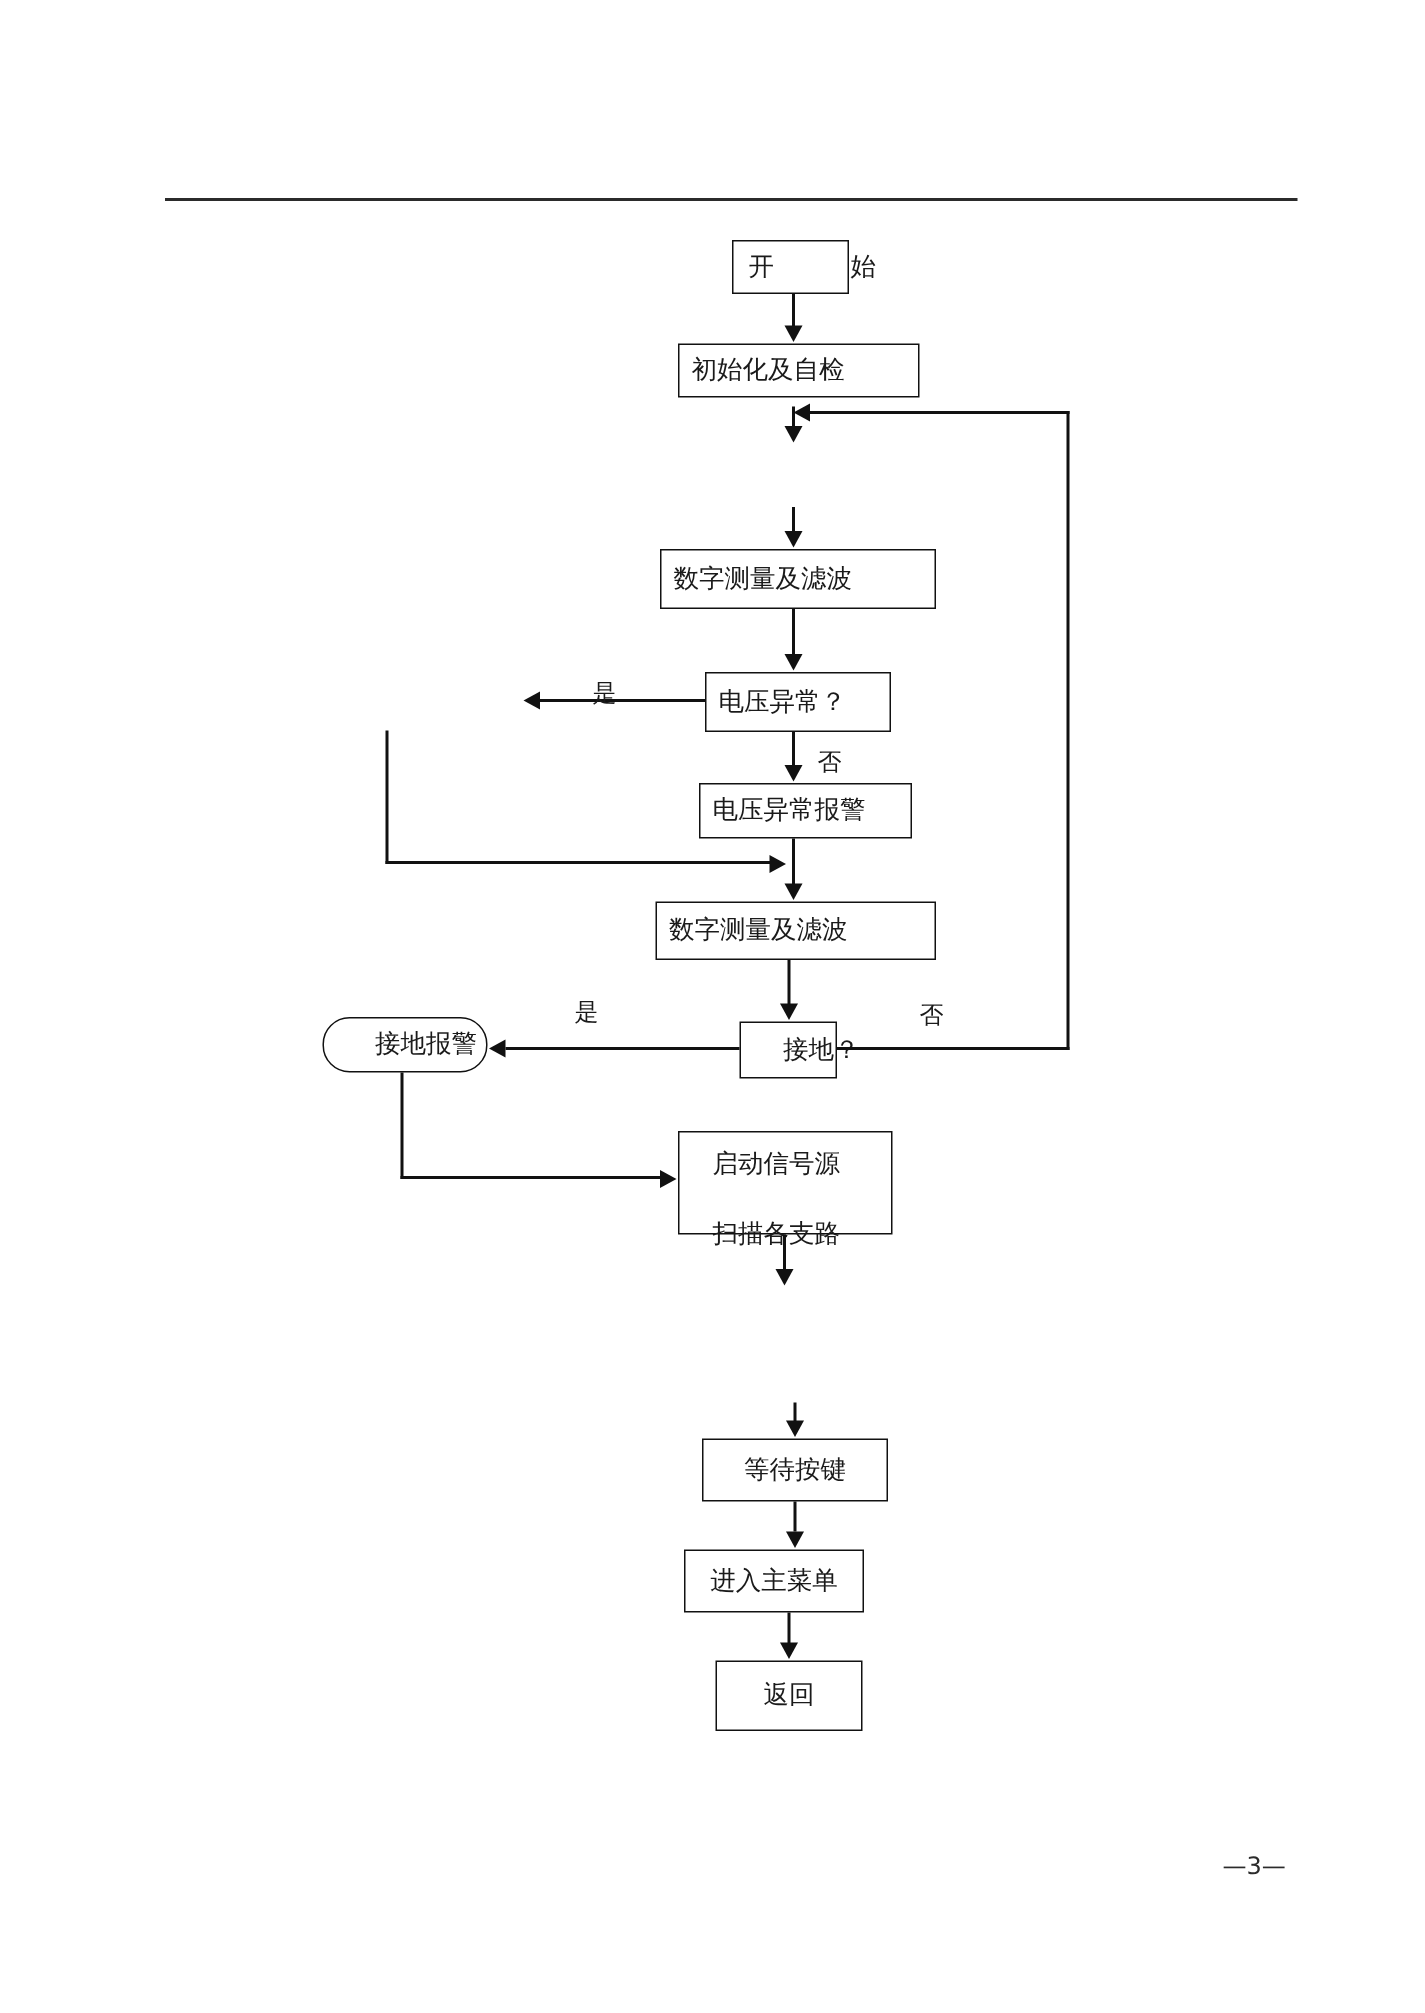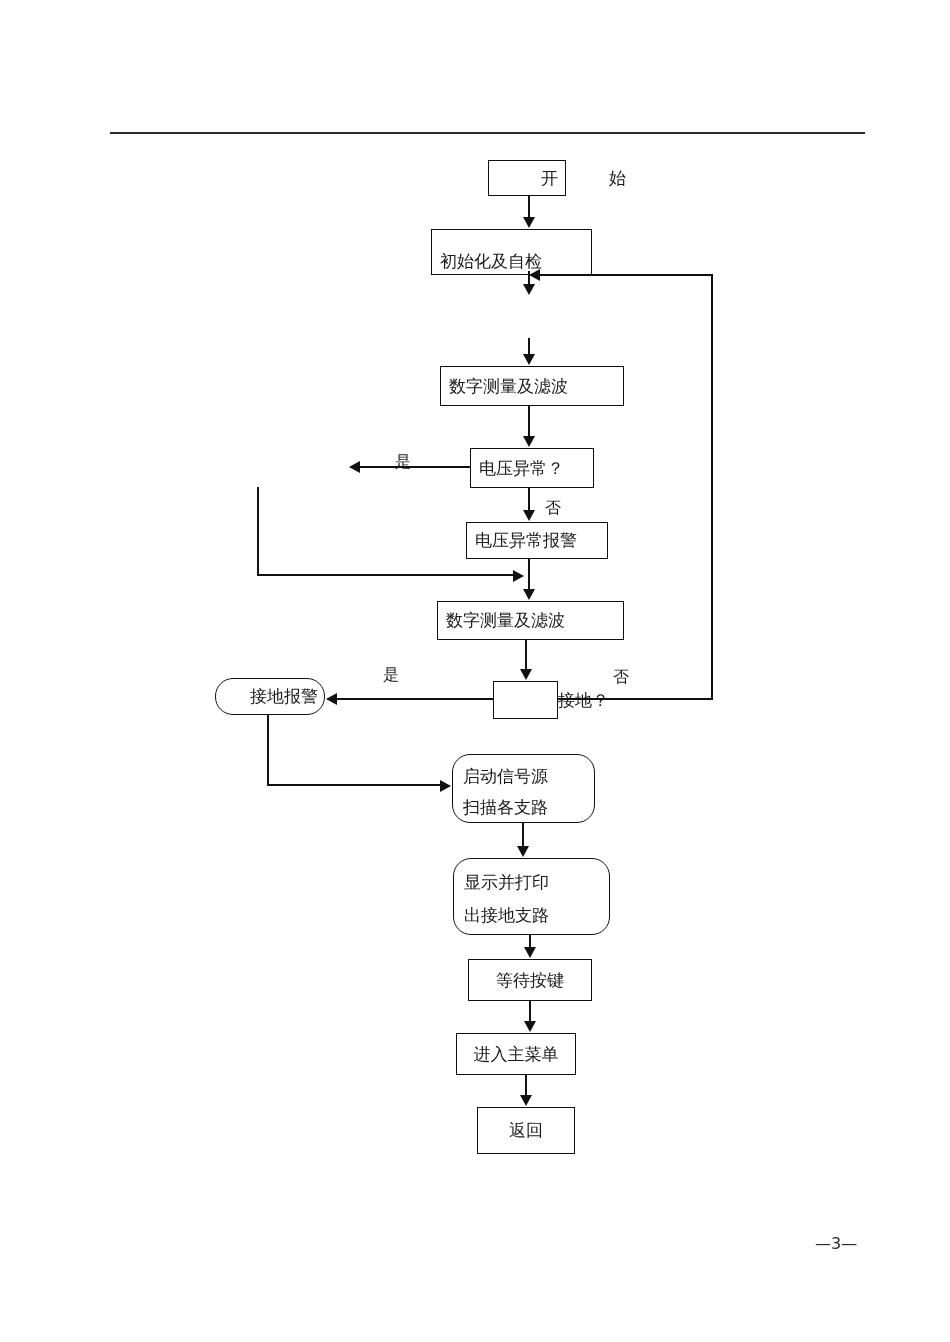--- a/index.html
+++ b/index.html
@@ -35,32 +35,30 @@
   }
   .node .txt {
     display: block;
     width: 100%;
   }
   .node.pad-l .txt { padding-left: 8px; text-align: left; }
   .node.pad-c .txt { text-align: center; }
   .node.pad-r .txt { padding-right: 6px; text-align: right; }
   .node.two-line {
     display: block;
-    padding-left: 10px;
-    border-radius: 18px;
+    padding-left: 22px;
   }
   .node.two-line .txt {
     display: block;
     text-align: left;
   }
   .node.two-line .l1 { margin-top: 9px; }
-  .node.two-line .l2 { margin-top: 6px; }
+  .node.two-line .l2 { margin-top: 22px; }
   .node.overflow-box {
     overflow: visible;
-    padding-left: 42px;
   }
   .node.start .txt {
     letter-spacing: 0;
     padding-left: 10px;
     text-align: left;
   }
   .edge-line {
     position: absolute;
     background: #111111;
   }
@@ -103,21 +101,21 @@
 <body>
 
 <div id="page">
 
   <div class="hrule" style="left:110px; top:132px; width:755px; height:2px;"></div>
 
   <div class="node start overflow-box" style="left:488px; top:160px; width:78px; height:36px;">
     <span class="txt">开　　　始</span>
   </div>
 
-  <div class="node pad-l" style="left:431px; top:229px; width:161px; height:46px;align-items:flex-end;">
+  <div class="node pad-l" style="left:452px; top:229px; width:161px; height:36px;">
     <span class="txt">初始化及自检</span>
   </div>
 
 
   <div class="node pad-l" style="left:440px; top:366px; width:184px; height:40px;">
     <span class="txt">数字测量及滤波</span>
   </div>
 
   <div class="node pad-l" style="left:470px; top:448px; width:124px; height:40px;">
     <span class="txt">电压异常？</span>
@@ -138,24 +136,20 @@
 
   <div class="node pad-r" style="left:215px; top:678px; width:110px; height:37px;border-radius:18px;">
     <span class="txt">接地报警</span>
   </div>
 
   <div class="node two-line" style="left:452px; top:754px; width:143px; height:69px;">
     <span class="txt l1">启动信号源</span>
     <span class="txt l2">扫描各支路</span>
   </div>
 
-  <div class="node two-line" style="left:453px; top:858px; width:157px; height:77px;">
-    <span class="txt l1" style="margin-top:11px;">显示并打印</span>
-    <span class="txt l2" style="margin-top:8px;">出接地支路</span>
-  </div>
 
   <div class="node pad-c" style="left:468px; top:959px; width:124px; height:42px;">
     <span class="txt">等待按键</span>
   </div>
 
   <div class="node pad-c" style="left:456px; top:1033px; width:120px; height:42px;">
     <span class="txt">进入主菜单</span>
   </div>
 
   <div class="node pad-c" style="left:477px; top:1107px; width:98px; height:47px;">

